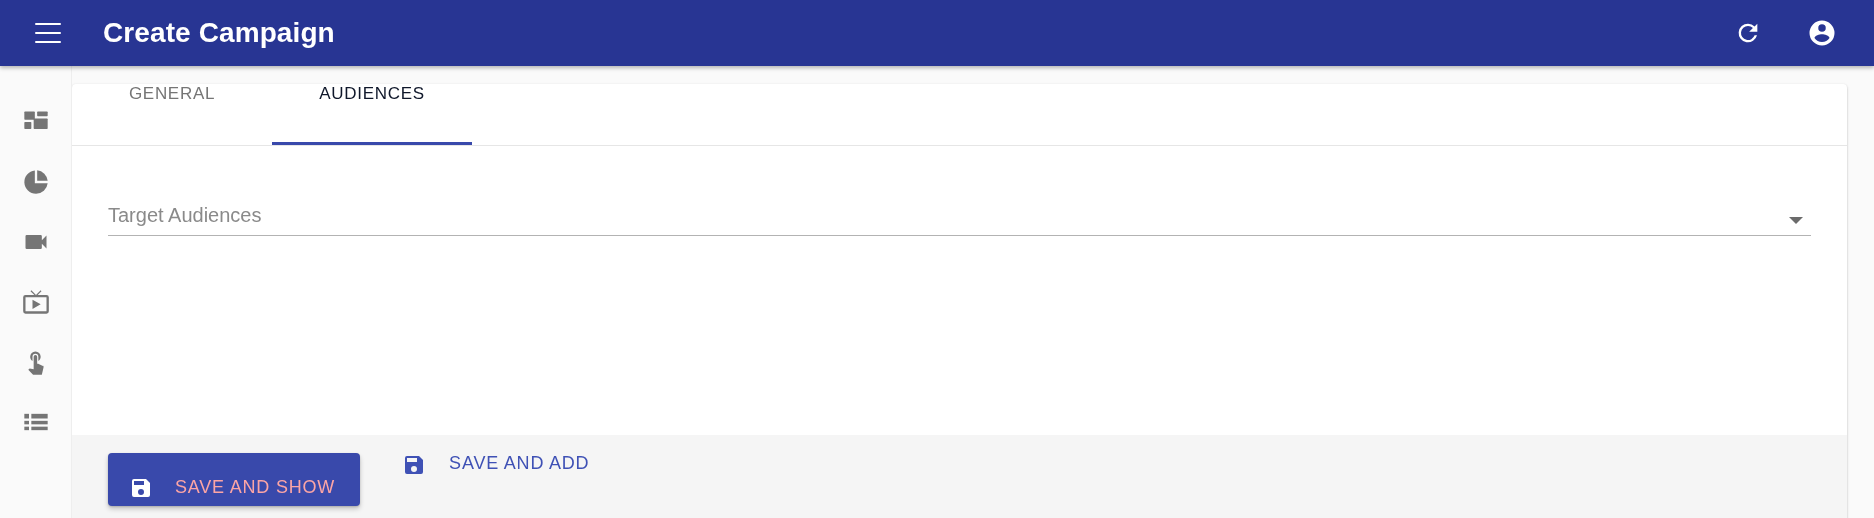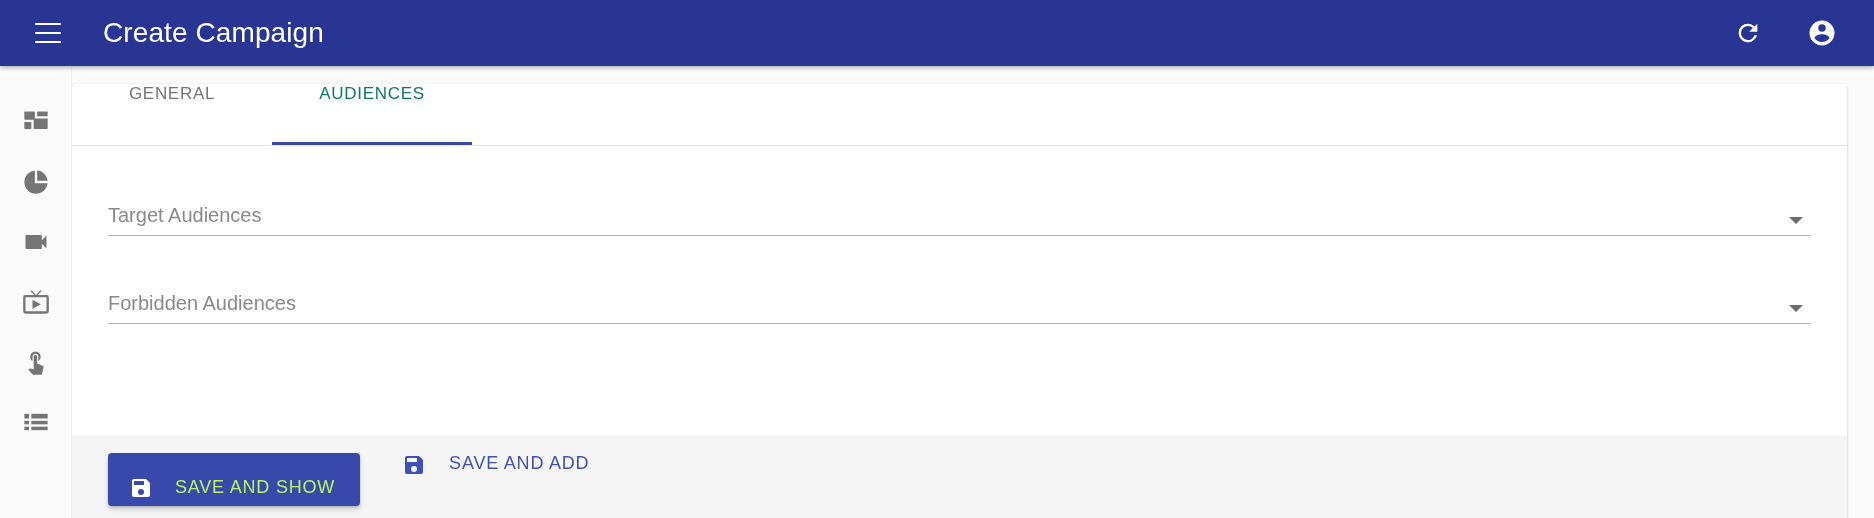--- a/index.html
+++ b/index.html
@@ -33,21 +33,21 @@
   .hamburger span {
     display: block;
     width: 26px; height: 2px;
     background: #ffffff;
     margin: 3.5px 0;
     border-radius: 1px;
   }
   .appbar-title {
     color: #ffffff;
     font-size: 28px;
-    font-weight: 400;
+    font-weight: 700;
     margin-left: 31px;
     letter-spacing: 0.1px;
     white-space: nowrap;
   }
   .appbar-spacer { flex: 1; }
   .appbar-action {
     width: 48px; height: 48px;
     display: flex; align-items: center; justify-content: center;
     cursor: pointer;
   }
@@ -114,21 +114,21 @@
     display: flex;
     justify-content: center;
     font-size: 17px;
     letter-spacing: 0.7px;
     color: #757575;
     cursor: pointer;
     position: relative;
     text-transform: uppercase;
     user-select: none;
   }
-  .tab.active { color: #0f766e; font-weight: 400; }
+  .tab.active { color: #0f172a; font-weight: 400; }
   .tab.active::after {
     content: "";
     position: absolute;
     left: 0; right: 0; bottom: 0;
     height: 3px;
     background: #3949ab;
   }
 
   
   .form-body {
@@ -166,21 +166,21 @@
     flex: 0 0 auto;
     height: 89px;
     background: #f5f5f5;
     display: flex;
     align-items: center;
     padding-left: 36px;
   }
   .btn-primary {
     height: 53px;
     background: #3949ab;
-    color: #bef264;
+    color: #fca5a5;
     border: none;
     border-radius: 4px;
     padding: 16px 25px 0 21px;
     display: flex;
     align-items: center;
     font-size: 18px;
     letter-spacing: 0.8px;
     font-family: "Liberation Sans", sans-serif;
     cursor: pointer;
     box-shadow: 0 3px 5px rgba(0,0,0,0.2), 0 1px 2px rgba(0,0,0,0.14);
@@ -288,24 +288,20 @@
         <span>General</span>
       </div>
       <div class="tab active">
         <span>Audiences</span>
       </div>
     </div>
 
     <div class="form-body">
       <div class="field">
         <span class="field-label">Target Audiences</span>
-        <span class="field-arrow"></span>
-      </div>
-      <div class="field">
-        <span class="field-label">Forbidden Audiences</span>
         <span class="field-arrow"></span>
       </div>
     </div>
 
     <div class="card-actions">
       <button class="btn-primary">
         <span>
           <svg width="24" height="24" viewBox="0 0 24 24">
             <path d="M17 3H5a2 2 0 0 0-2 2v14a2 2 0 0 0 2 2h14a2 2 0 0 0 2-2V7l-4-4zm-5 16a3 3 0 1 1 0-6 3 3 0 0 1 0 6zm3-10H5V5h10v4z"></path>
           </svg>

